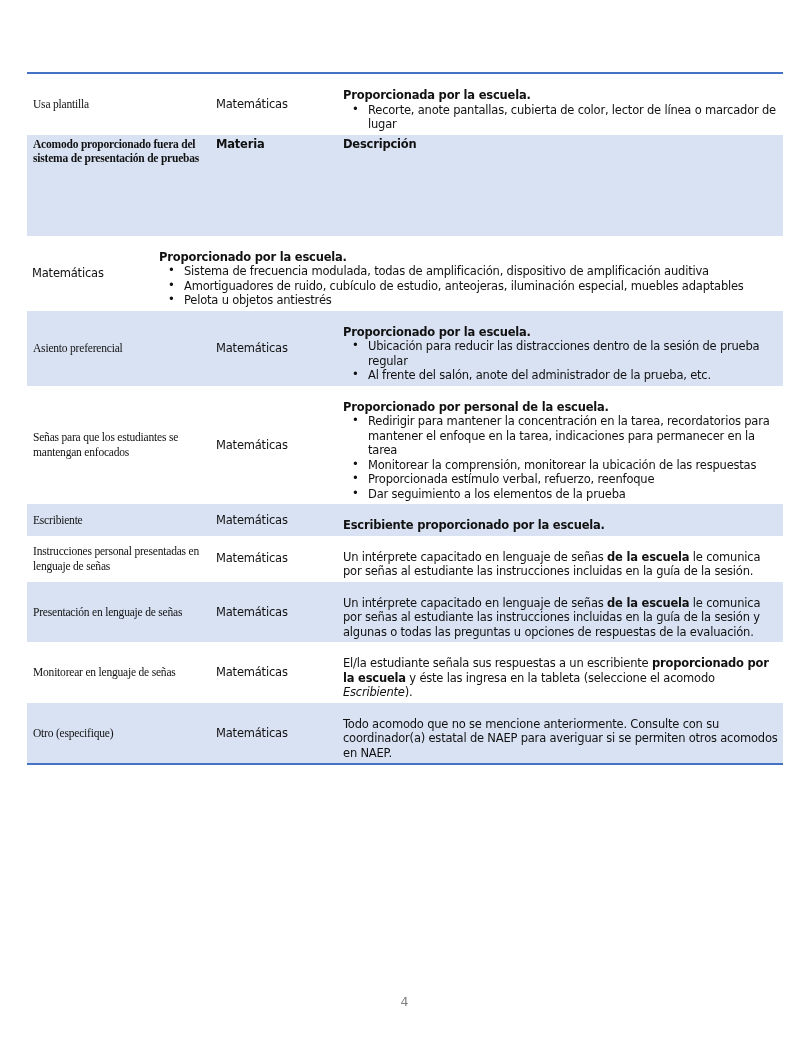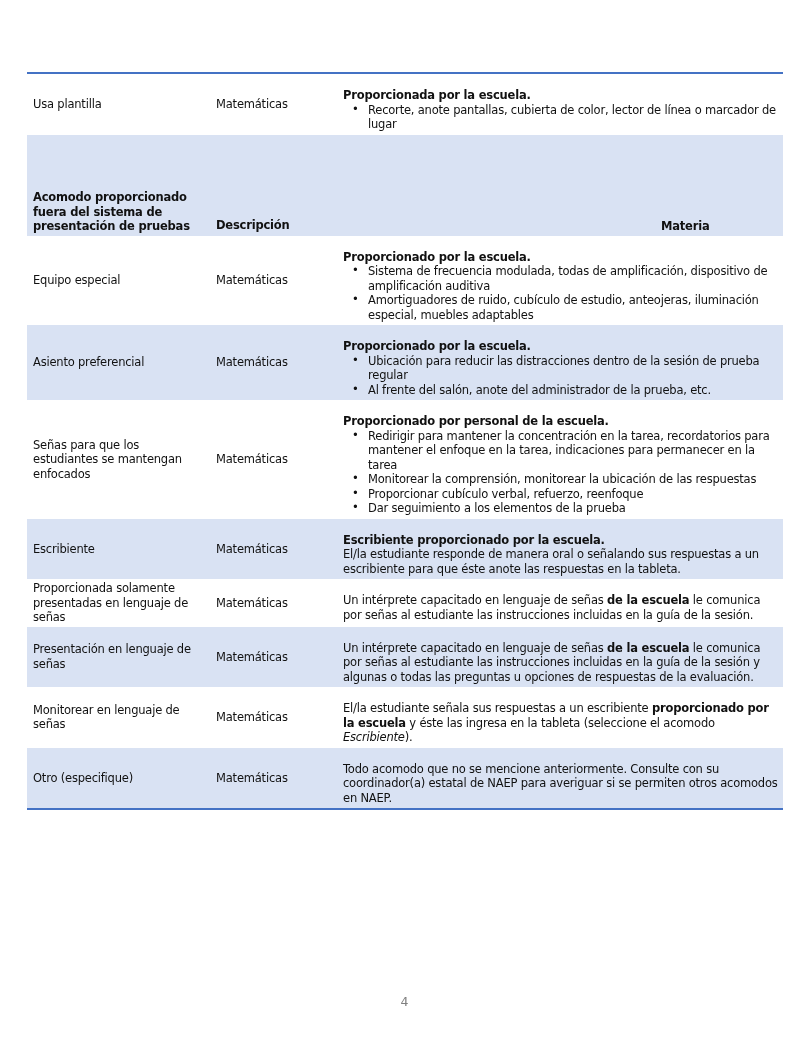--- a/index.html
+++ b/index.html
@@ -18,25 +18,25 @@
   .acc-table{
     position:absolute;
     left:27px;top:72px;
     width:756px;
     border-top:2px solid var(--accent,#4472c4);
     border-bottom:2px solid var(--accent,#4472c4);
   }
   .row{display:flex;align-items:stretch;}
   .row.shade{background:var(--shade,#d9e2f3);}
   .cell{box-sizing:border-box;padding:2px 5px;}
-  .c1{width:184px;padding-left:6px;display:flex;align-items:center;}
+  .c1{width:184px;padding-left:6px;display:flex;align-items:center;font-family:Liberation Serif, serif;}
   .c2{width:127px;display:flex;align-items:center;}
   .c3{flex:1;padding-top:14px;padding-bottom:3px;}
   .row.header{min-height:101px;}
-  .row.header .cell{display:flex;align-items:flex-end;font-weight:bold;}
+  .row.header .cell{display:flex;align-items:flex-start;font-weight:bold;}
   .row.header .c3{padding-top:2px;}
   .heading{font-weight:bold;}
   .bullet{position:relative;padding-left:25px;}
   .bullet::before{content:"\2022";position:absolute;left:9px;top:-1px;}
   .b{font-weight:bold;}
   .i{font-style:italic;}
   .page-number{
     position:absolute;
     left:0;right:0;
     top:995px;
@@ -60,38 +60,36 @@
         </div>
         <div class="cell c3">
           <div class="heading"><span>Proporcionada por la escuela.</span></div>
           <div class="bullet"><span>Recorte, anote pantallas, cubierta de color, lector de línea o marcador de lugar</span></div>
         </div>
       </div>
       <div class="row shade header">
         <div class="cell c1">
           <span>Acomodo proporcionado fuera del sistema de presentación de pruebas</span>
         </div>
+        <div class="cell c2">
+          <span>Materia</span>
+        </div>
         <div class="cell c3">
           <span>Descripción</span>
         </div>
-        <div class="cell c2">
-          <span>Materia</span>
-        </div>
       </div>
       <div class="row">
-        <div class="cell c1">
-          <span>Equipo especial</span>
-        </div>
         <div class="cell c2">
           <span>Matemáticas</span>
         </div>
         <div class="cell c3">
           <div class="heading"><span>Proporcionado por la escuela.</span></div>
           <div class="bullet"><span>Sistema de frecuencia modulada, todas de amplificación, dispositivo de amplificación auditiva</span></div>
           <div class="bullet"><span>Amortiguadores de ruido, cubículo de estudio, anteojeras, iluminación especial, muebles adaptables</span></div>
+          <div class="bullet"><span>Pelota u objetos antiestrés</span></div>
         </div>
       </div>
       <div class="row shade">
         <div class="cell c1">
           <span>Asiento preferencial</span>
         </div>
         <div class="cell c2">
           <span>Matemáticas</span>
         </div>
         <div class="cell c3">
@@ -104,39 +102,38 @@
         <div class="cell c1">
           <span>Señas para que los estudiantes se mantengan enfocados</span>
         </div>
         <div class="cell c2">
           <span>Matemáticas</span>
         </div>
         <div class="cell c3">
           <div class="heading"><span>Proporcionado por personal de la escuela.</span></div>
           <div class="bullet"><span>Redirigir para mantener la concentración en la tarea, recordatorios para mantener el enfoque en la tarea, indicaciones para permanecer en la tarea</span></div>
           <div class="bullet"><span>Monitorear la comprensión, monitorear la ubicación de las respuestas</span></div>
-          <div class="bullet"><span>Proporcionar cubículo verbal, refuerzo, reenfoque</span></div>
+          <div class="bullet"><span>Proporcionada estímulo verbal, refuerzo, reenfoque</span></div>
           <div class="bullet"><span>Dar seguimiento a los elementos de la prueba</span></div>
         </div>
       </div>
       <div class="row shade">
         <div class="cell c1">
           <span>Escribiente</span>
         </div>
         <div class="cell c2">
           <span>Matemáticas</span>
         </div>
         <div class="cell c3">
           <div class="heading"><span>Escribiente proporcionado por la escuela.</span></div>
-          <div class="para"><span>El/la estudiante responde de manera oral o señalando sus respuestas a un escribiente para que éste anote las respuestas en la tableta.</span></div>
         </div>
       </div>
       <div class="row">
         <div class="cell c1">
-          <span>Proporcionada solamente presentadas en lenguaje de señas</span>
+          <span>Instrucciones personal presentadas en lenguaje de señas</span>
         </div>
         <div class="cell c2">
           <span>Matemáticas</span>
         </div>
         <div class="cell c3">
           <div class="para"><span>Un intérprete capacitado en lenguaje de señas </span><span class="b ">de la escuela</span><span> le comunica por señas al estudiante las instrucciones incluidas en la guía de la sesión.</span></div>
         </div>
       </div>
       <div class="row shade">
         <div class="cell c1">

